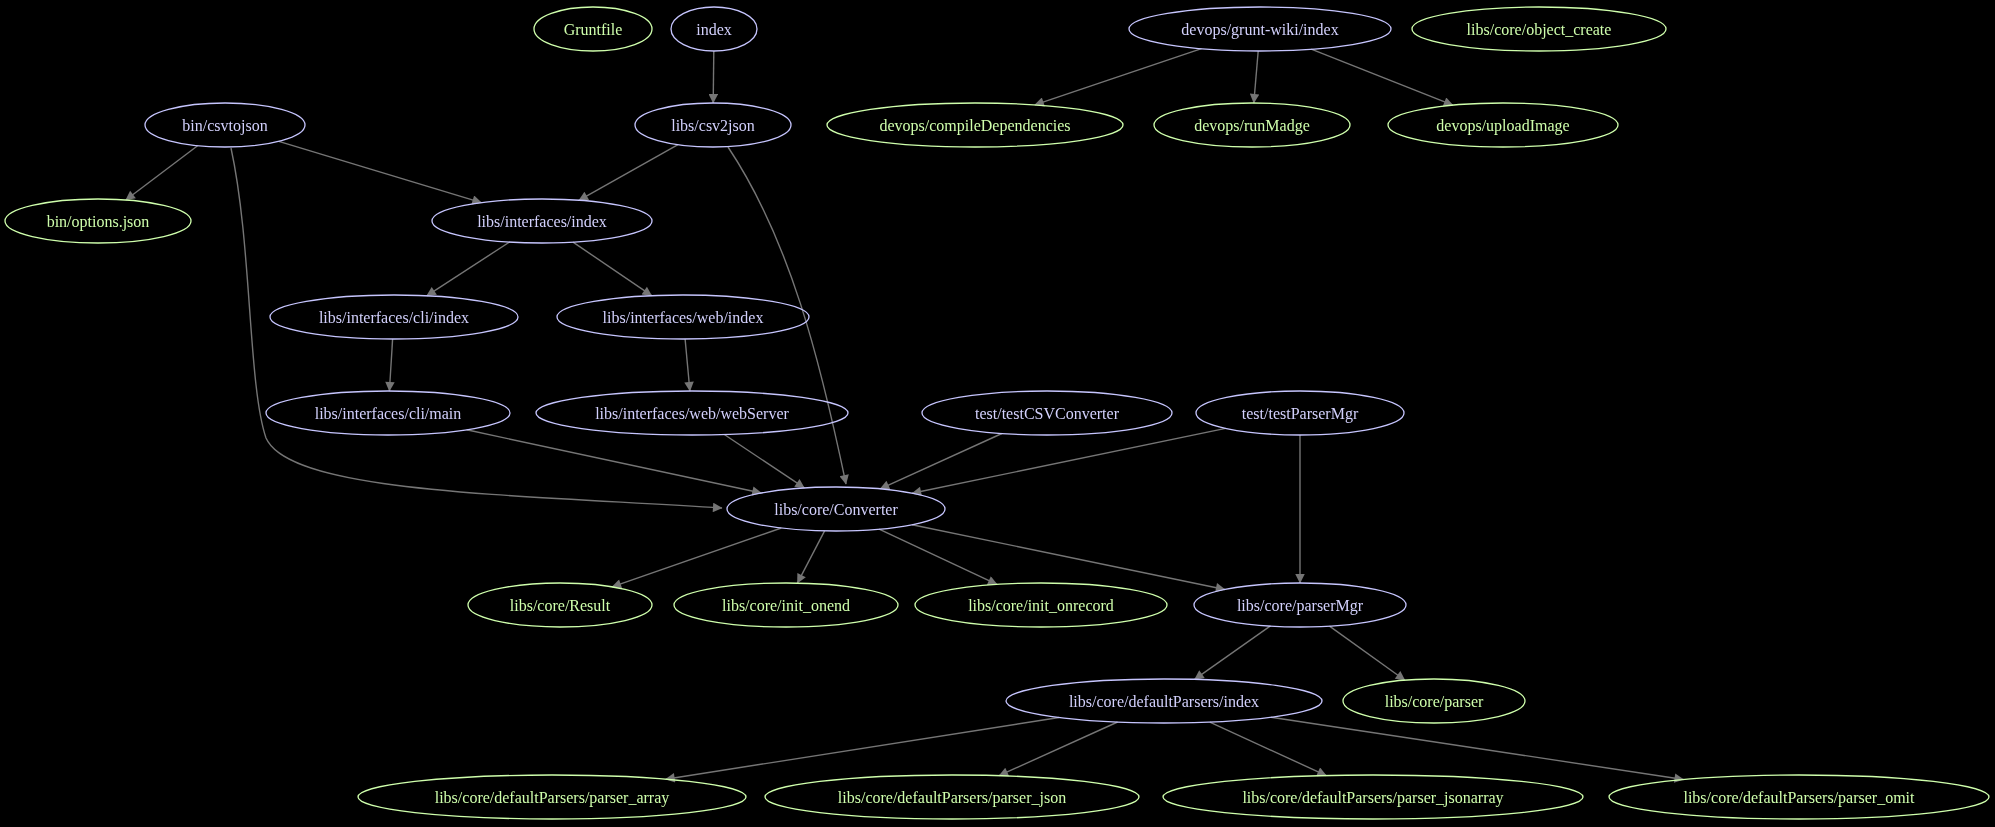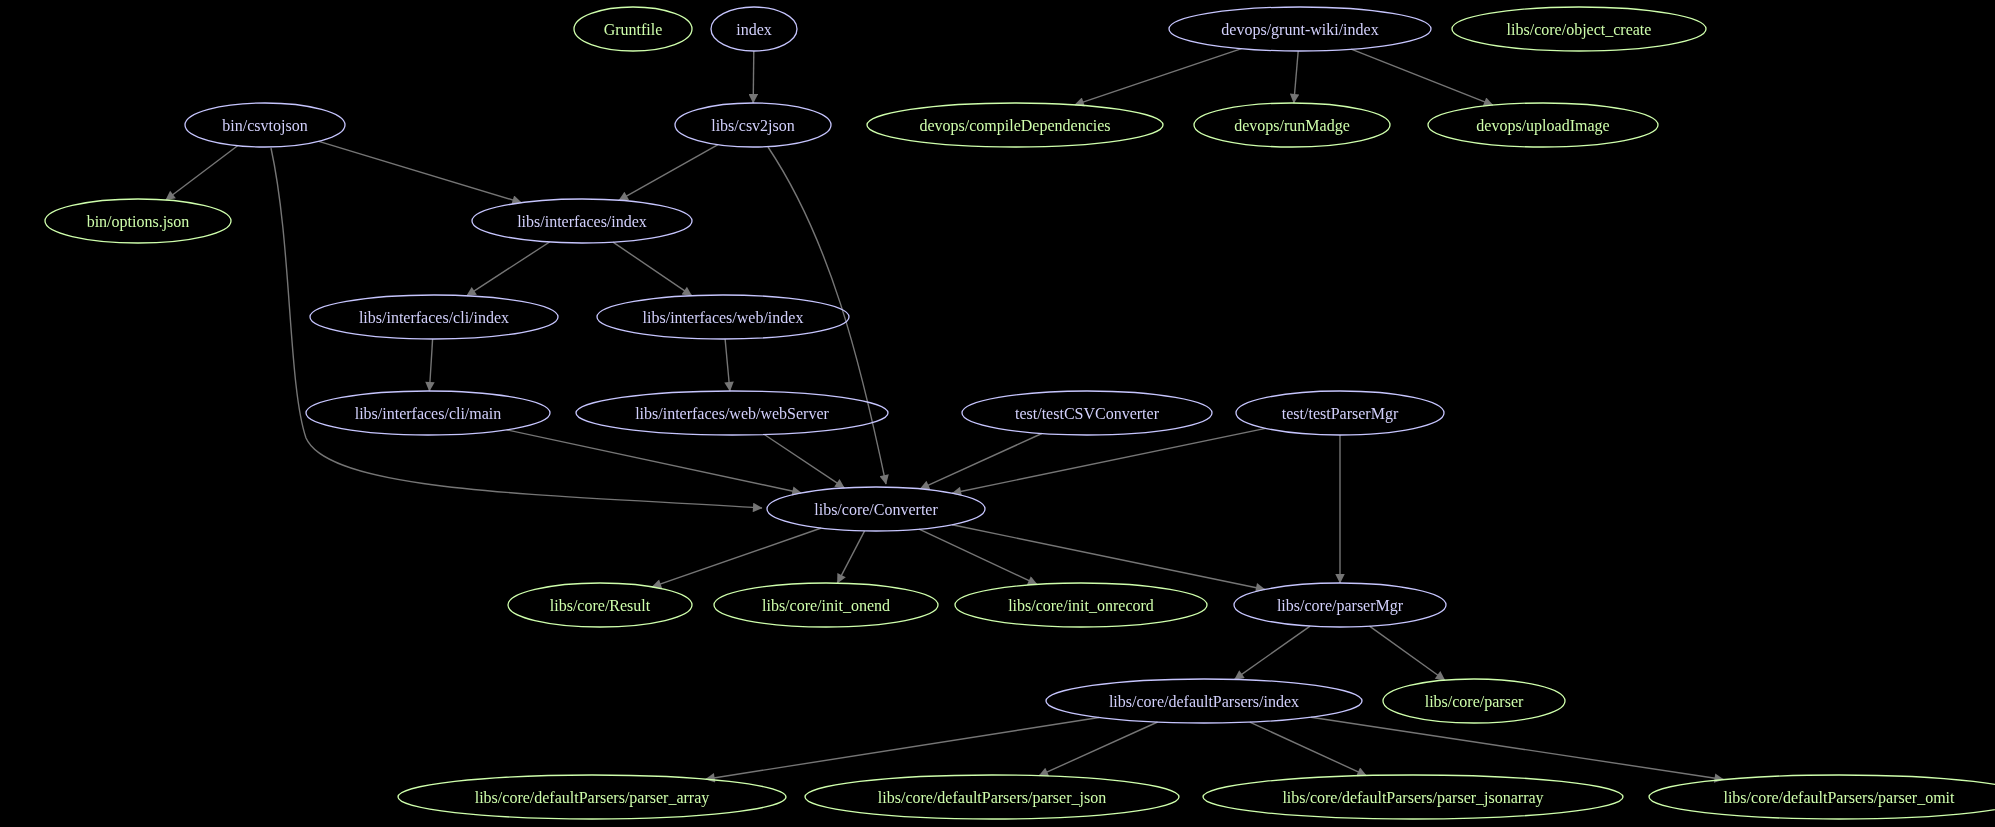--- a/index.html
+++ b/index.html
@@ -8,21 +8,20 @@
     background: #000000;
     width: 1995px;
     height: 827px;
     overflow: hidden;
     font-family: "Liberation Serif", "DejaVu Serif", serif;
   }
   #graph-wrap {
     position: relative;
     width: 1664px;
     height: 827px;
-    margin-left: 40px;
   }
   svg {
     display: block;
   }
   .edge-path {
     fill: none;
     stroke-width: 1.4px;
   }
   .node-ellipse {
     fill: none;

